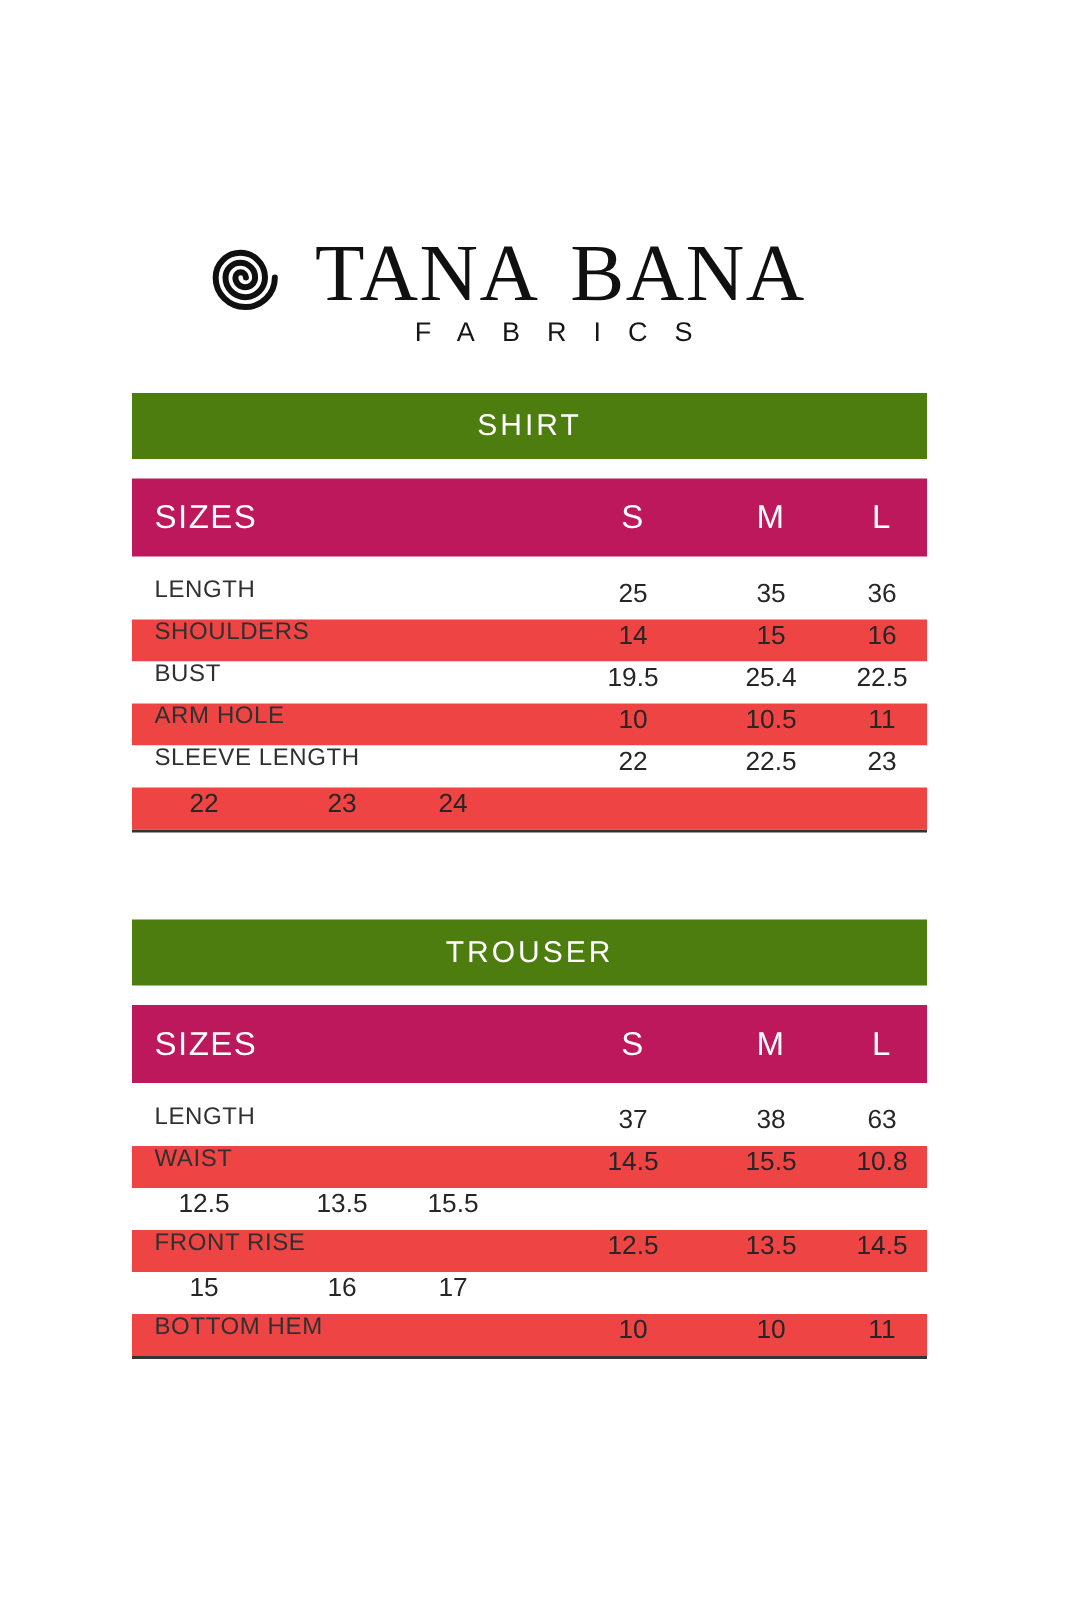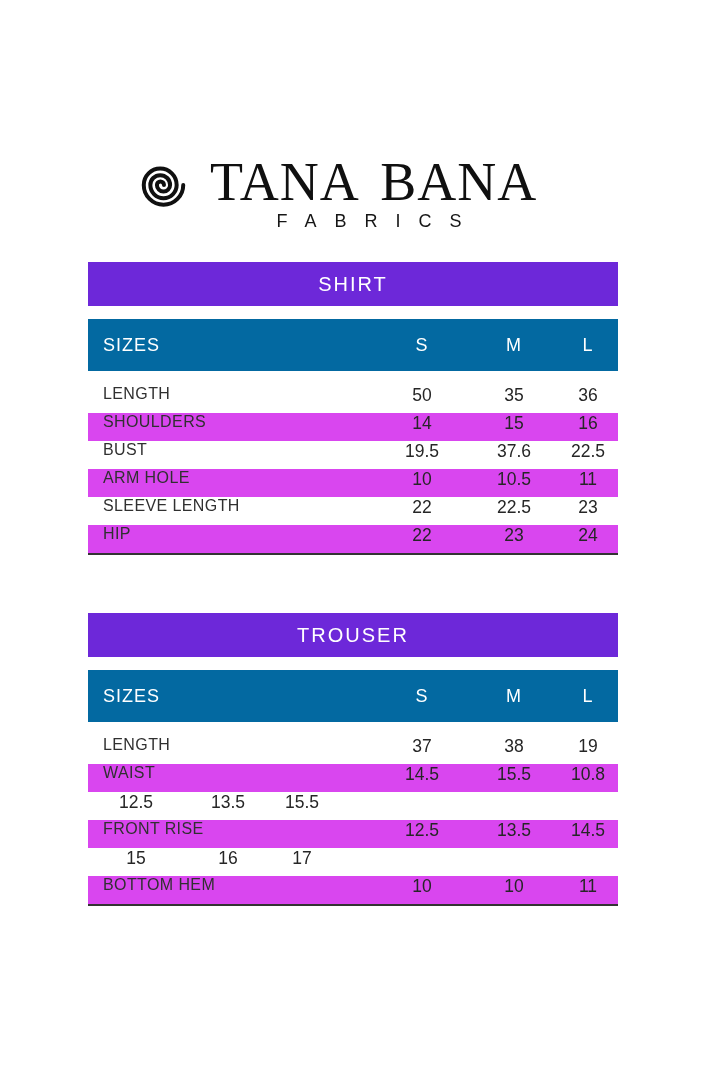--- a/index.html
+++ b/index.html
@@ -31,42 +31,42 @@
     font-size:18px; letter-spacing:18px; text-indent:9px;
     color:#161616; white-space:nowrap;
   }
 
   
   .section { position:absolute; left:88px; width:530px; }
   #sec-shirt   { top:262px; }
   #sec-trouser { top:613px; }
 
   .title-bar {
-    height:44px; background:#6d28d9; color:#ffffff;
+    height:44px; background:#4d7c0f; color:#ffffff;
     display:flex; align-items:center; justify-content:center;
     font-size:20px; letter-spacing:2px;
   }
   .sizes-bar {
     margin-top:13px; height:52px;
-    background:#0369a1; color:#ffffff;
+    background:#be185d; color:#ffffff;
     display:flex; align-items:center;
-    font-size:18px; letter-spacing:1px;
+    font-size:22px; letter-spacing:1px;
   }
   .sizes-bar .lab { flex:1; padding-left:15px; }
 
   .col-s { width:96px; text-align:center; }
   .col-m { width:88px; text-align:center; }
   .col-l { width:60px; text-align:center; }
 
   .rows { margin-top:14px; border-bottom:2px solid #333333; }
   .row {
     height:28px; display:flex; align-items:flex-start;
     color:#2a2a2a; background:#ffffff;
   }
-  .row.alt { background:#d946ef; }
+  .row.alt { background:#ef4444; }
   .row .lab {
     flex:1; padding-left:15px;
     font-size:16px; letter-spacing:0.4px; color:#303030;
   }
   .row .val { font-size:17.5px; color:#262626; }
 </style>
 </head>
 <body>
 
 <div class="page">
@@ -93,50 +93,49 @@
     </div>
     <div class="sizes-bar">
       <div class="lab">SIZES</div>
       <div class="col-s">S</div>
       <div class="col-m">M</div>
       <div class="col-l">L</div>
     </div>
     <div class="rows">
         <div class="row">
           <div class="lab">LENGTH</div>
-          <div class="col-s val">50</div>
+          <div class="col-s val">25</div>
           <div class="col-m val">35</div>
           <div class="col-l val">36</div>
         </div>
         <div class="row alt">
           <div class="lab">SHOULDERS</div>
           <div class="col-s val">14</div>
           <div class="col-m val">15</div>
           <div class="col-l val">16</div>
         </div>
         <div class="row">
           <div class="lab">BUST</div>
           <div class="col-s val">19.5</div>
-          <div class="col-m val">37.6</div>
+          <div class="col-m val">25.4</div>
           <div class="col-l val">22.5</div>
         </div>
         <div class="row alt">
           <div class="lab">ARM HOLE</div>
           <div class="col-s val">10</div>
           <div class="col-m val">10.5</div>
           <div class="col-l val">11</div>
         </div>
         <div class="row">
           <div class="lab">SLEEVE LENGTH</div>
           <div class="col-s val">22</div>
           <div class="col-m val">22.5</div>
           <div class="col-l val">23</div>
         </div>
         <div class="row alt">
-          <div class="lab">HIP</div>
           <div class="col-s val">22</div>
           <div class="col-m val">23</div>
           <div class="col-l val">24</div>
         </div>
       </div>
   </section>
 
   <section class="section" id="sec-trouser">
     <div class="title-bar">
       <span>TROUSER</span>
@@ -145,21 +144,21 @@
       <div class="lab">SIZES</div>
       <div class="col-s">S</div>
       <div class="col-m">M</div>
       <div class="col-l">L</div>
     </div>
     <div class="rows">
         <div class="row">
           <div class="lab">LENGTH</div>
           <div class="col-s val">37</div>
           <div class="col-m val">38</div>
-          <div class="col-l val">19</div>
+          <div class="col-l val">63</div>
         </div>
         <div class="row alt">
           <div class="lab">WAIST</div>
           <div class="col-s val">14.5</div>
           <div class="col-m val">15.5</div>
           <div class="col-l val">10.8</div>
         </div>
         <div class="row">
           <div class="col-s val">12.5</div>
           <div class="col-m val">13.5</div>

